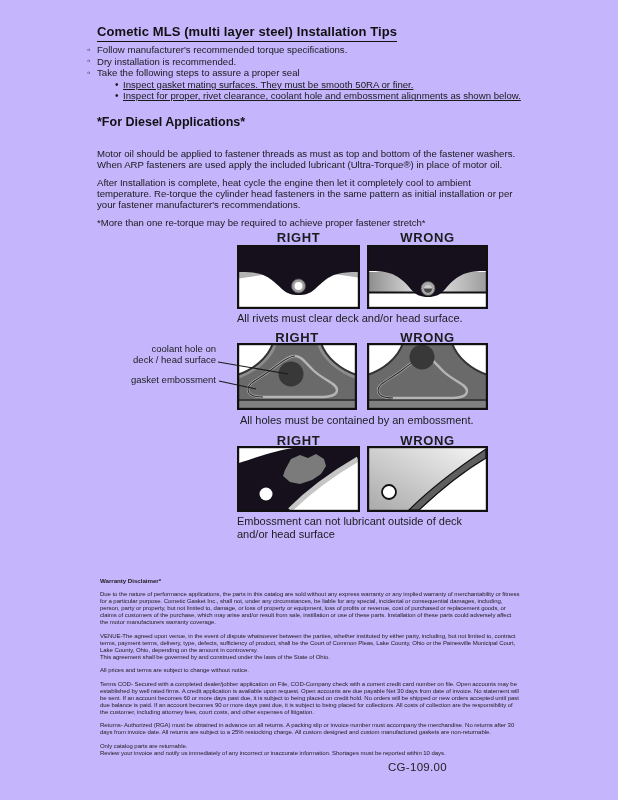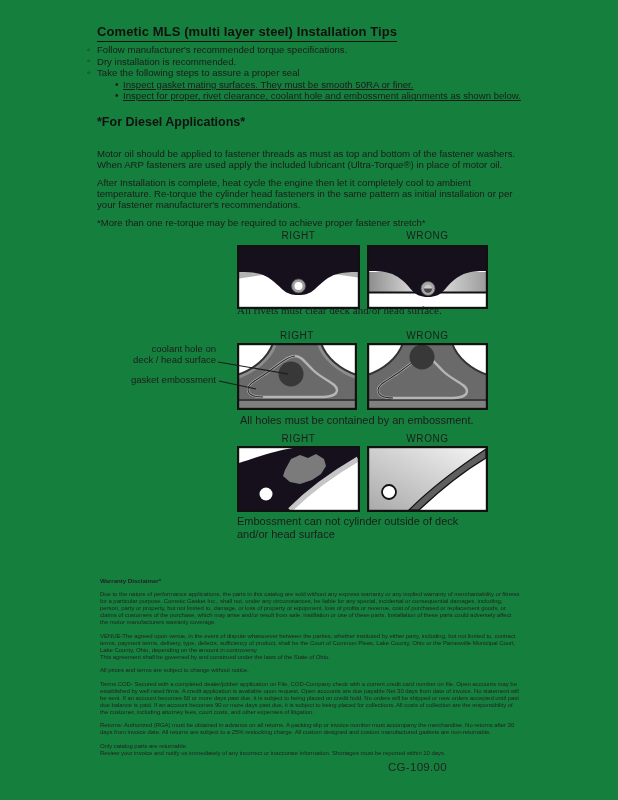--- a/index.html
+++ b/index.html
@@ -1,18 +1,18 @@
 <!DOCTYPE html>
 <html><head>
 <meta charset="utf-8">
 <style>
   * { margin:0; padding:0; box-sizing:border-box; }
   html,body { width:618px; height:800px; background:#ffffff; }
   body { font-family:"Liberation Sans", sans-serif; color:#1a1a1a; overflow:hidden; }
-  .page { position:relative; width:618px; height:800px; background:#15803d; }
+  .page { position:relative; width:618px; height:800px; background:#c4b5fd; }
 
   
   .title-wrap { position:absolute; left:97px; top:22px; }
   .title { display:inline-block; font-size:13px; font-weight:bold; color:#111;
            border-bottom:1.6px solid #111; padding-bottom:2px; letter-spacing:0.1px; }
 
   
   .tips { position:absolute; left:87px; top:44px; width:460px;
           font-size:9.6px; line-height:11.6px; list-style:none; }
   .tips li { position:relative; }
@@ -20,21 +20,21 @@
   .tip::before { content:"◦"; position:absolute; left:0; top:-0.5px; font-size:10px; }
   .subtip { padding-left:36px;text-decoration:underline; }
   .subtip::before { content:"•"; position:absolute; left:28px; top:0; font-size:10px; }
 
   
   .diesel { position:absolute; left:97px; top:117px; width:428px; font-size:9.6px; line-height:11px; }
   .diesel h2 { font-size:12.5px; font-weight:bold; margin:0 0 20px 0; color:#111; }
   .diesel p { margin:0 0 7px 0; }
 
   
-  .dg-header { position:absolute; font-size:10px; font-weight:normal; letter-spacing:0.6px;
+  .dg-header { position:absolute; font-size:13px; font-weight:bold; letter-spacing:0.6px;
                text-align:center; color:#1c1c1c; }
   .panel { position:absolute; }
   .panel svg { display:block; width:100%; height:100%; }
   .caption { position:absolute; font-size:11px; line-height:12.5px; color:#1c1c1c; }
 
   .dg-label { position:absolute; left:110px; width:106px; text-align:right;
               font-size:9.5px; line-height:11px; color:#1c1c1c; }
 
   .leader-svg { position:absolute; left:0; top:0; width:618px; height:800px; pointer-events:none; }
 
@@ -102,21 +102,21 @@
       <rect x="2" y="27" width="117" height="20.5" fill="url(#gw1)"></rect>
       <line x1="2" y1="47.5" x2="119" y2="47.5" stroke="#111" stroke-width="2"></line>
       <path d="M2,2 H119 V26 C102,26 96,28 87,35 C77,43 76,52 61,52 C46,52 45,43 35,35 C26,28 20,26 2,26 Z" fill="#16101c"></path>
       <circle cx="61" cy="43.5" r="7" fill="#a8a8a8" stroke="#4c4c4c" stroke-width="0.8"></circle>
       <circle cx="61" cy="43.5" r="4.2" fill="#4a4a4a"></circle>
       <path d="M56.8,43.5 a4.2,4.2 0 0 1 8.4,0 Z" fill="#c9c9c9"></path>
       <rect x="1" y="1" width="119" height="62" fill="none" stroke="#111" stroke-width="2.4"></rect>
     </svg>
   </div>
 
-  <div class="caption" style="left:237px; top:304px;font-family:Liberation Serif, serif;">All rivets must clear deck and/or head surface.</div>
+  <div class="caption" style="left:237px; top:312px;">All rivets must clear deck and/or head surface.</div>
 
   <div class="dg-header" style="left:237px; top:330px; width:120px;">RIGHT</div>
   <div class="dg-header" style="left:367px; top:330px; width:121px;">WRONG</div>
 
   <div class="dg-label" style="top:343px;">
     <div>coolant hole on</div>
     <div>deck / head surface</div>
   </div>
   <div class="dg-label" style="top:374px;">gasket embossment</div>
 
@@ -181,21 +181,21 @@
       </defs>
       <rect width="121" height="66" fill="url(#gw3)"></rect>
       <path d="M119,13 C96,27 68,49 53,64 H119 Z" fill="#ffffff"></path>
       <path d="M119,3 C92,21 62,44 42,64 L52,64 C70,47 97,25 119,12 Z" fill="#5f5f5f" stroke="#111" stroke-width="1.2"></path>
       <circle cx="22" cy="46" r="7" fill="#ffffff" stroke="#111" stroke-width="1.8"></circle>
       <rect x="1" y="1" width="119" height="64" fill="none" stroke="#111" stroke-width="2.4"></rect>
     </svg>
   </div>
 
   <div class="caption" style="left:237px; top:515px; width:240px;">
-    <div>Embossment can not cylinder outside of deck</div>
+    <div>Embossment can not lubricant outside of deck</div>
     <div>and/or head surface</div>
   </div>
 
   <svg class="leader-svg">
     <line x1="218" y1="362" x2="288" y2="374" stroke="#1a1a1a" stroke-width="1.2"></line>
     <line x1="219" y1="381" x2="256" y2="389" stroke="#1a1a1a" stroke-width="1.2"></line>
   </svg>
 
   <div class="disclaimer">
     <h3>Warranty Disclaimer*</h3>

